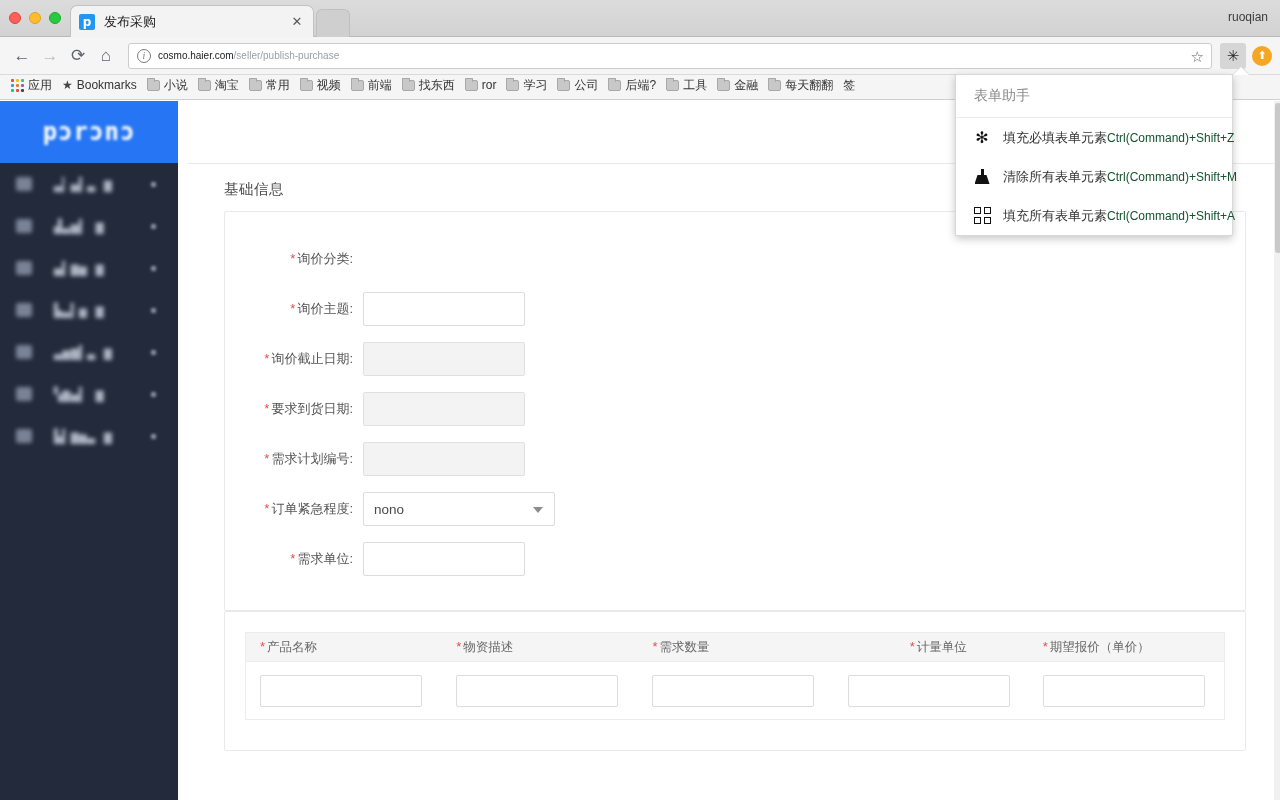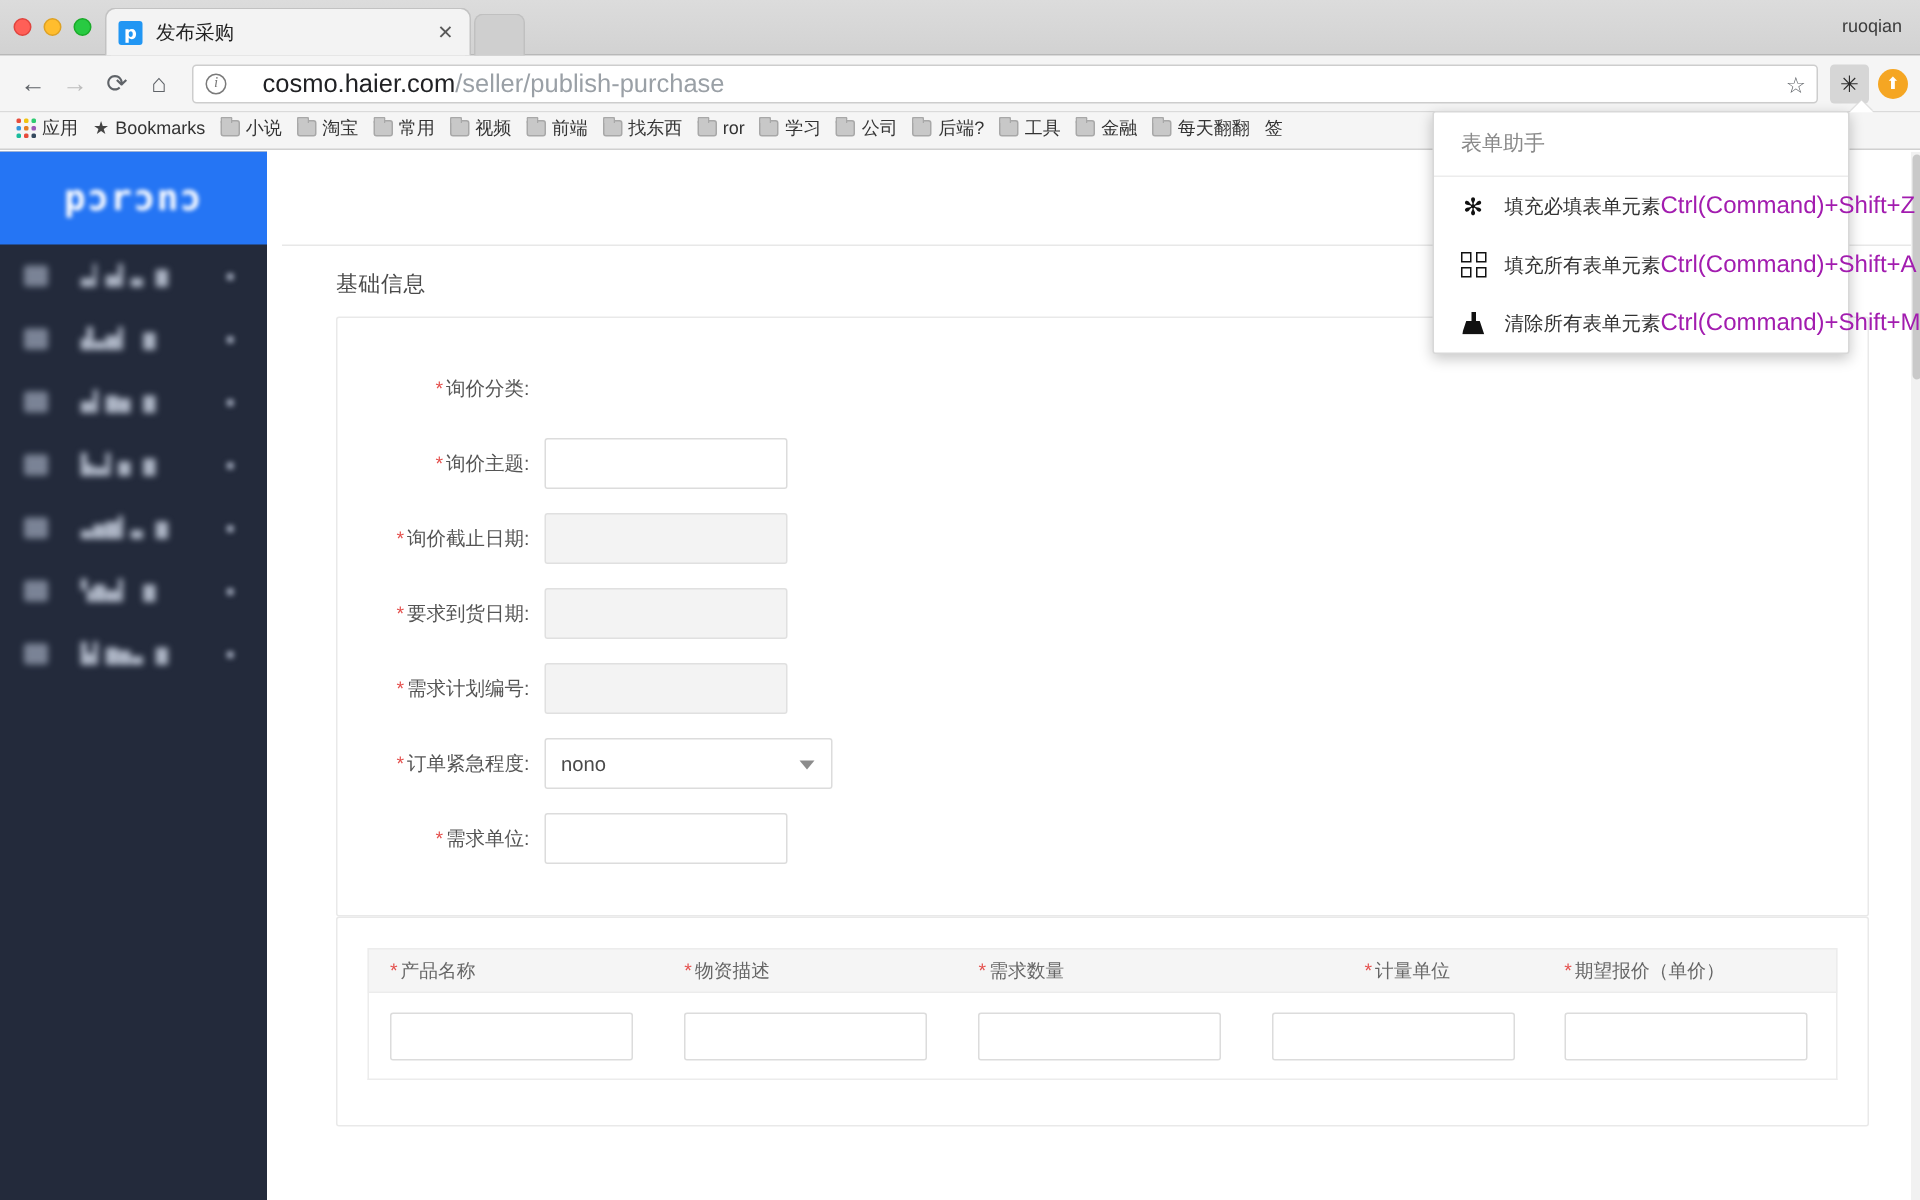--- a/index.html
+++ b/index.html
@@ -91,21 +91,21 @@
     position: relative;
   }
   .info-circle {
     width: 14px; height: 14px; border-radius: 50%;
     border: 1.3px solid #7a7a7a;
     color: #7a7a7a; font-size: 10px; font-style: italic;
     display: flex; align-items: center; justify-content: center;
     flex: none; font-family: "Liberation Serif", serif;
     line-height: 1;
   }
-  .url { margin-left: 24px; font-size: 17px; color: #9aa0a6; white-space: nowrap; }
+  .url { margin-left: 7px; font-size: 10px; color: #9aa0a6; white-space: nowrap; }
   .url .host { color: #202124; }
   .star {
     position: absolute; right: 7px; top: 4px;
     font-size: 15px; color: #5f6368;
   }
   .ext-btn {
     width: 26px; height: 26px; flex: none;
     background: #d6d6d6;
     border-radius: 3px;
     display: flex; align-items: center; justify-content: center;
@@ -339,21 +339,21 @@
   .pi-ico {
     width: 20px; flex: none;
     font-size: 16px; color: #111;
     display: flex; align-items: center; justify-content: center;
   }
   .pi-label {
     margin-left: 11px; font-size: 13px; color: #333;
     flex: 1; white-space: nowrap;
   }
   .pi-shortcut {
-    font-size: 16px; color: #a21caf; white-space: nowrap;
+    font-size: 12px; color: #14532d; white-space: nowrap;
   }
   .grid-ico {
     display: grid; grid-template-columns: 7px 7px;
     grid-template-rows: 7px 7px; gap: 3px;
   }
   .grid-ico i { display: block; border: 1.5px solid #111; }
   .broom {
     width: 15px; height: 15px; position: relative;
   }
   .broom::before {
@@ -622,33 +622,33 @@
     <div class="popup-title">表单助手</div>
 
     <div class="popup-item">
       <span class="pi-ico">✻</span>
       <span class="pi-label">填充必填表单元素</span>
       <span class="pi-shortcut">Ctrl(Command)+Shift+Z</span>
     </div>
 
     <div class="popup-item">
       <span class="pi-ico">
+        <span class="broom"></span>
+      </span>
+      <span class="pi-label">清除所有表单元素</span>
+      <span class="pi-shortcut">Ctrl(Command)+Shift+M</span>
+    </div>
+
+    <div class="popup-item">
+      <span class="pi-ico">
         <span class="grid-ico">
             <i></i>
             <i></i>
             <i></i>
             <i></i>
           </span>
       </span>
       <span class="pi-label">填充所有表单元素</span>
       <span class="pi-shortcut">Ctrl(Command)+Shift+A</span>
     </div>
-
-    <div class="popup-item">
-      <span class="pi-ico">
-        <span class="broom"></span>
-      </span>
-      <span class="pi-label">清除所有表单元素</span>
-      <span class="pi-shortcut">Ctrl(Command)+Shift+M</span>
-    </div>
   </div>
 
 </div>
 
 </body></html>

